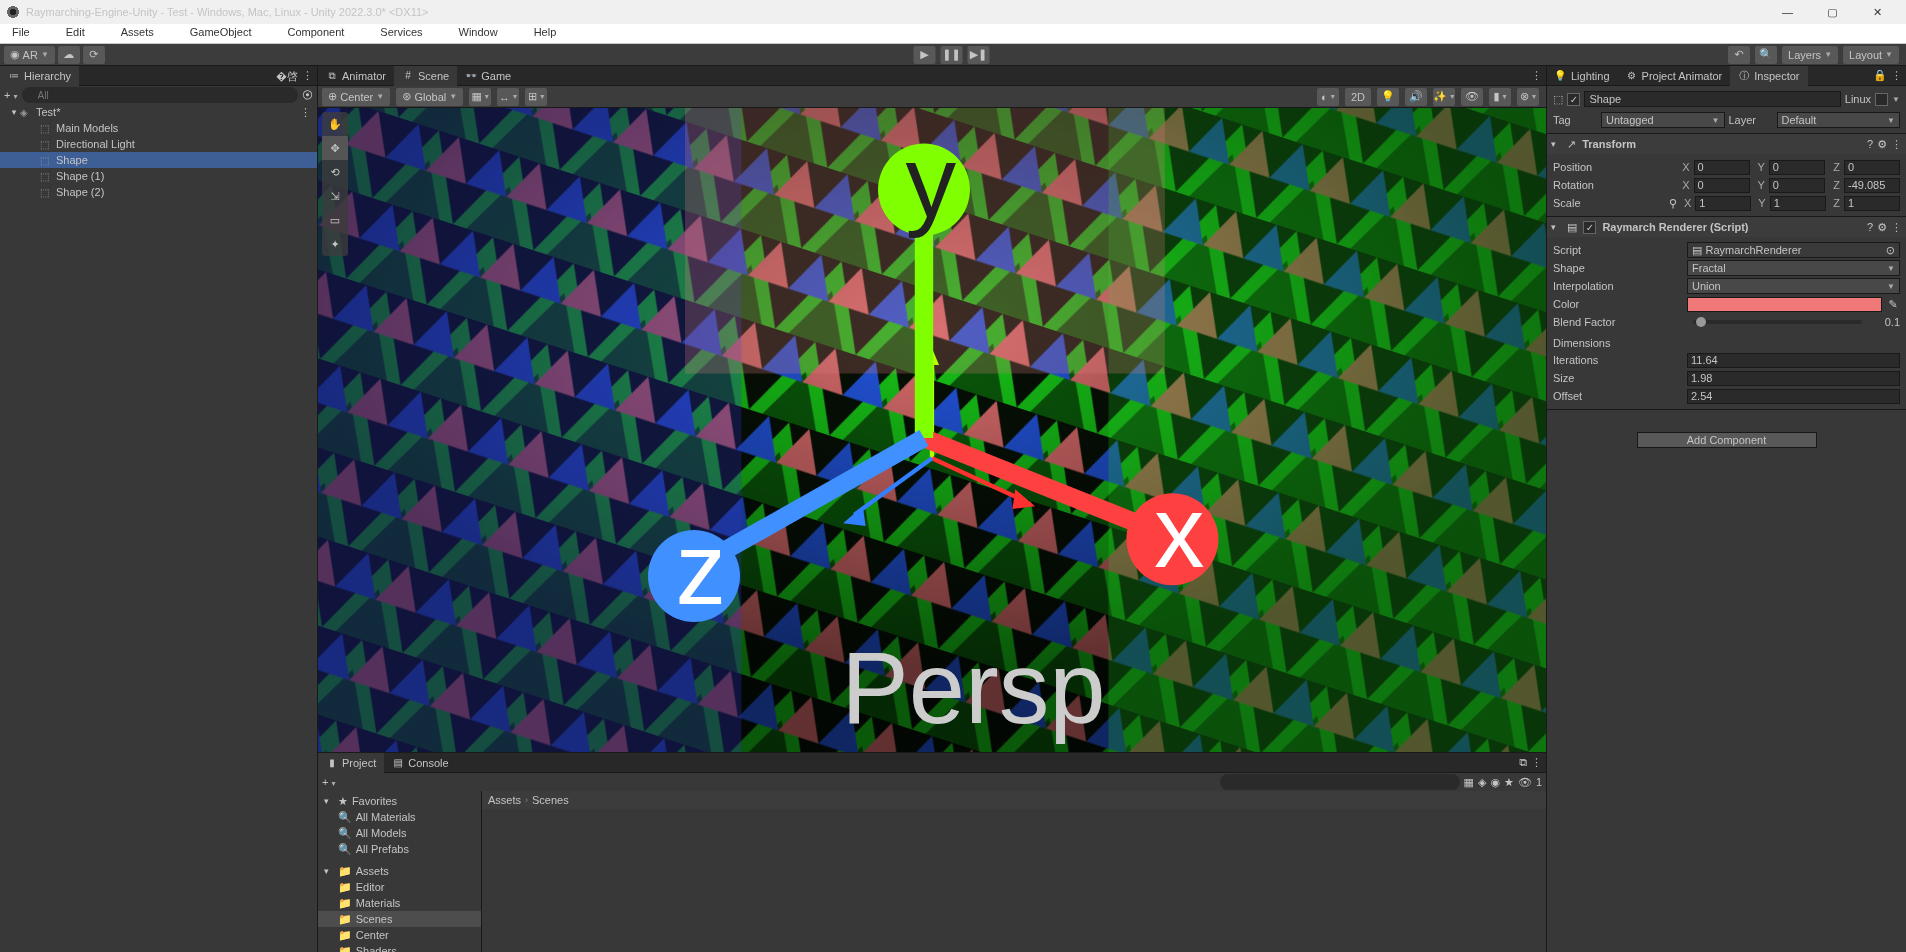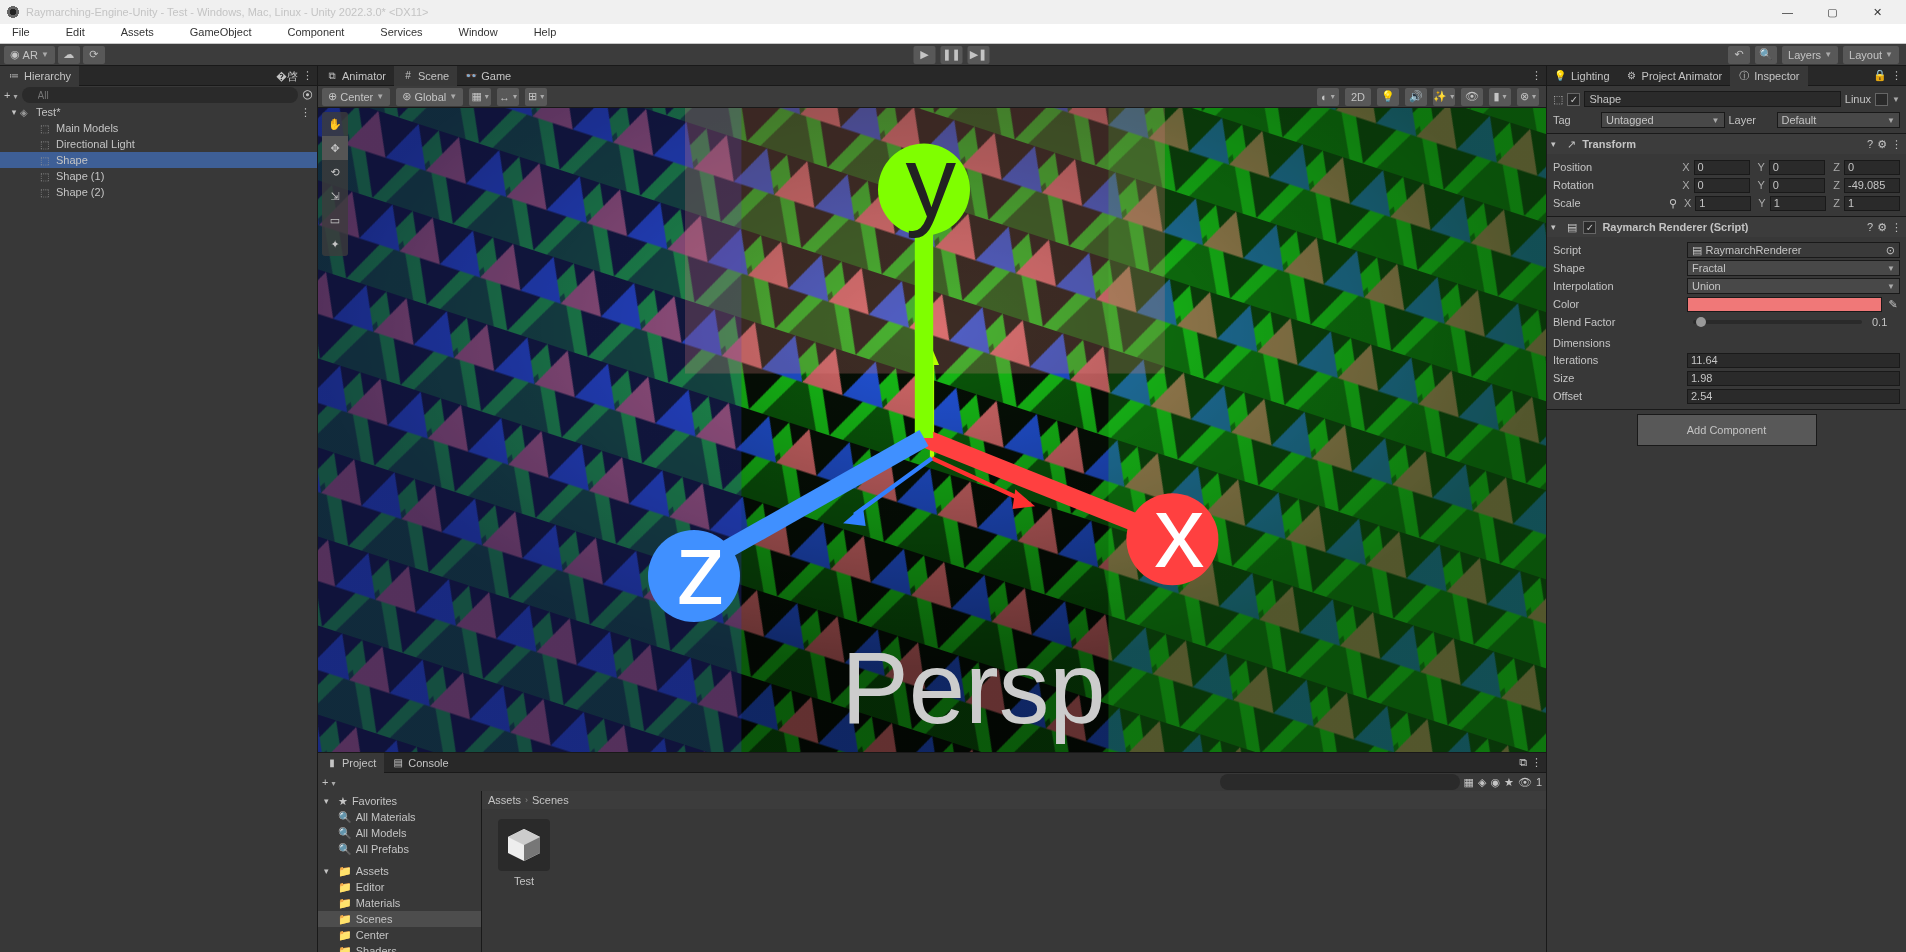--- a/index.html
+++ b/index.html
@@ -67,21 +67,21 @@
 .prop .lbl{width:130px;font-size:11px}
 .prop .axis{width:12px;text-align:right;color:#aaa}
 .prop input{width:56px;height:15px;background:#2a2a2a;border:1px solid #191919;color:#c4c4c4;padding:0 3px;outline:none;font-size:11px}
 .prop input.wide{flex:1;width:auto}
 .prop .dd{flex:1}
 .colorfield{flex:1;height:15px;background:#f07878;border:1px solid #191919;cursor:pointer}
 .eyedrop{width:14px;text-align:center;cursor:pointer}
 .slider{flex:1;height:4px;background:#2a2a2a;border-radius:2px;position:relative;margin:0 6px}
 .slider .nub{position:absolute;width:10px;height:10px;background:#999;border-radius:50%;top:-3px;left:2%}
 .sub{font-weight:400;padding:6px 0 2px}
-.addcomp{display:block;margin:4px auto;width:180px;height:32px;background:#585858;border:1px solid #191919;cursor:pointer;color:#c4c4c4}
+.addcomp{display:block;margin:22px auto;width:180px;height:16px;background:#585858;border:1px solid #191919;cursor:pointer;color:#c4c4c4}
 .chk{width:13px;height:13px;background:#2a2a2a;border:1px solid #666;display:inline-flex;align-items:center;justify-content:center;cursor:pointer;font-size:10px}
 .cari{font-size:8px;color:#aaa}
 </style>
 </head>
 <body>
 
 <div class="titlebar">
   <span class="ico"></span>
   <span>Raymarching-Engine-Unity - Test - Windows, Mac, Linux - Unity 2022.3.0* &lt;DX11&gt;</span>
   <span class="titlebar-space"></span>
@@ -298,32 +298,20 @@
           <div class="pn" style="padding-left:20px">📁 <span>Center</span></div>
           <div class="pn" style="padding-left:20px">📁 <span>Shaders</span></div>
 
         </div>
         <div class="proj-main">
           <div class="crumb">
             <span>Assets</span>
             <span class="sep">›</span>
             <span>Scenes</span>
           </div>
-          <div class="grid">
-            <div class="asset">
-              <div class="thumb">
-                <svg width="40" height="40" viewBox="0 0 40 40">
-                    <polygon points="20,4 36,12 36,28 20,36 4,28 4,12" fill="#eee"></polygon>
-                    <polygon points="20,4 36,12 20,20 4,12" fill="#ccc"></polygon>
-                    <polygon points="20,20 36,12 36,28 20,36" fill="#777"></polygon>
-                  </svg>
-              </div>
-              <span>Test</span>
-            </div>
-          </div>
         </div>
       </div>
     </div>
   </div>
 
   <div class="col-right">
     <div class="tabbar">
       <div class="tab">
           <span class="tab-ico">💡</span>
           <span>Lighting</span>
@@ -445,21 +433,21 @@
           <div class="prop">
               <span class="lbl">Color</span>
               <div class="colorfield"></div>
               <span class="eyedrop">✎</span>
             </div>
           <div class="prop">
               <span class="lbl">Blend Factor</span>
               <div class="slider">
                 <div class="nub"></div>
               </div>
-              <span style="width:28px;text-align:left">0.1</span>
+              <span style="width:28px;text-align:right">0.1</span>
             </div>
           <div class="sub">Dimensions</div>
           <div class="prop">
               <span class="lbl">Iterations</span>
               <input class="wide" value="11.64" style="">
             </div>
           <div class="prop">
               <span class="lbl">Size</span>
               <input class="wide" value="1.98" style="">
             </div>

